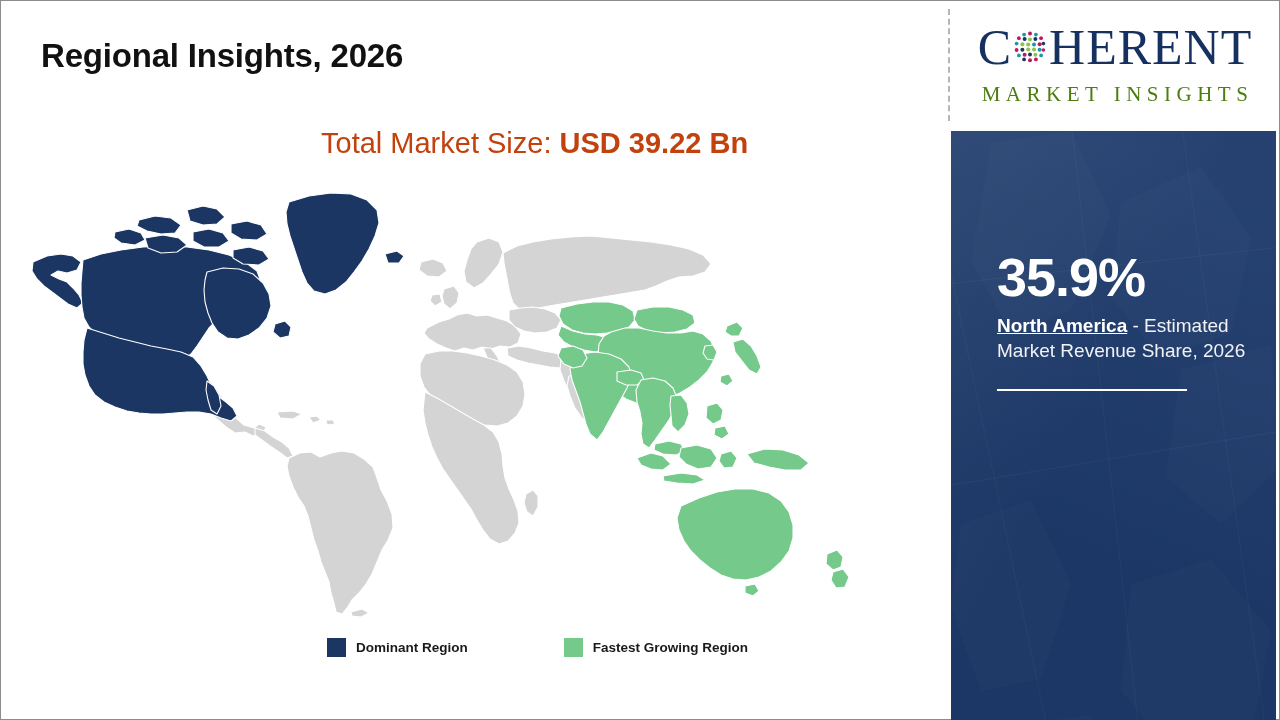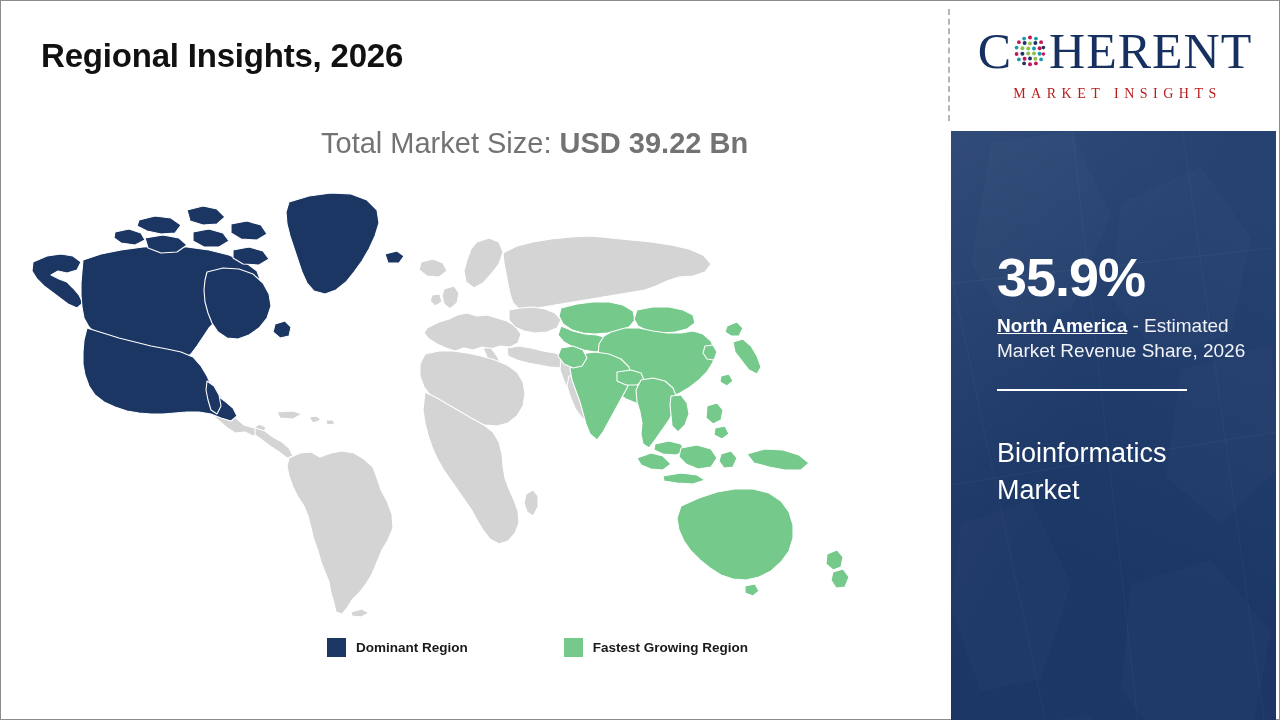--- a/index.html
+++ b/index.html
@@ -22,21 +22,21 @@
     width:947px; height:718px;
     background:#ffffff;
   }
   .page-title {
     position:absolute; left:40px; top:36px;
     font-size:33px; font-weight:bold; color:#111111;
     letter-spacing:-0.2px;
   }
   .market-size {
     position:absolute; left:320px; top:126px;
-    font-size:29px; color:#737373; white-space:nowrap;
+    font-size:29px; color:#c2410c; white-space:nowrap;
   }
   .market-size .ms-value { font-weight:bold; }
 
   
   .map-wrap {
     position:absolute; left:20px; top:175px;
     width:890px; height:445px;
   }
   .map-wrap svg { width:100%; height:100%; display:block; }
 
@@ -85,21 +85,21 @@
     letter-spacing:0px;
   }
   .logo-globe { width:36px; height:36px; margin:0 1px 0 1px; display:block; }
   .logo-rest {
     font-family:"Liberation Serif", serif;
     font-size:50px; color:#16305f; line-height:1;
     letter-spacing:1px;
   }
   .logo-sub {
     font-family:"Liberation Serif", serif;
-    font-size:14px; color:#b91c1c;
+    font-size:21px; color:#4d7c0f;
     letter-spacing:5.5px; margin-top:12px;
     padding-left:5px;
   }
 
   .info-panel {
     position:absolute; left:2px; top:130px;
     width:325px; height:698px;
     background:
       linear-gradient(118deg, rgba(255,255,255,0.055) 0%, rgba(255,255,255,0) 42%),
       linear-gradient(200deg, rgba(255,255,255,0.04) 10%, rgba(0,0,0,0.05) 60%),
@@ -351,17 +351,16 @@
           </g>
         </svg>
       </div>
 
       <div class="panel-content">
         <div class="stat-percent">35.9%</div>
         <div class="stat-desc">
           <b>North America</b><span> - Estimated Market Revenue Share, 2026</span>
         </div>
         <div class="panel-rule"></div>
-        <div class="market-name">Bioinformatics Market</div>
       </div>
     </div>
   </div>
 </div>
 
 </body></html>

